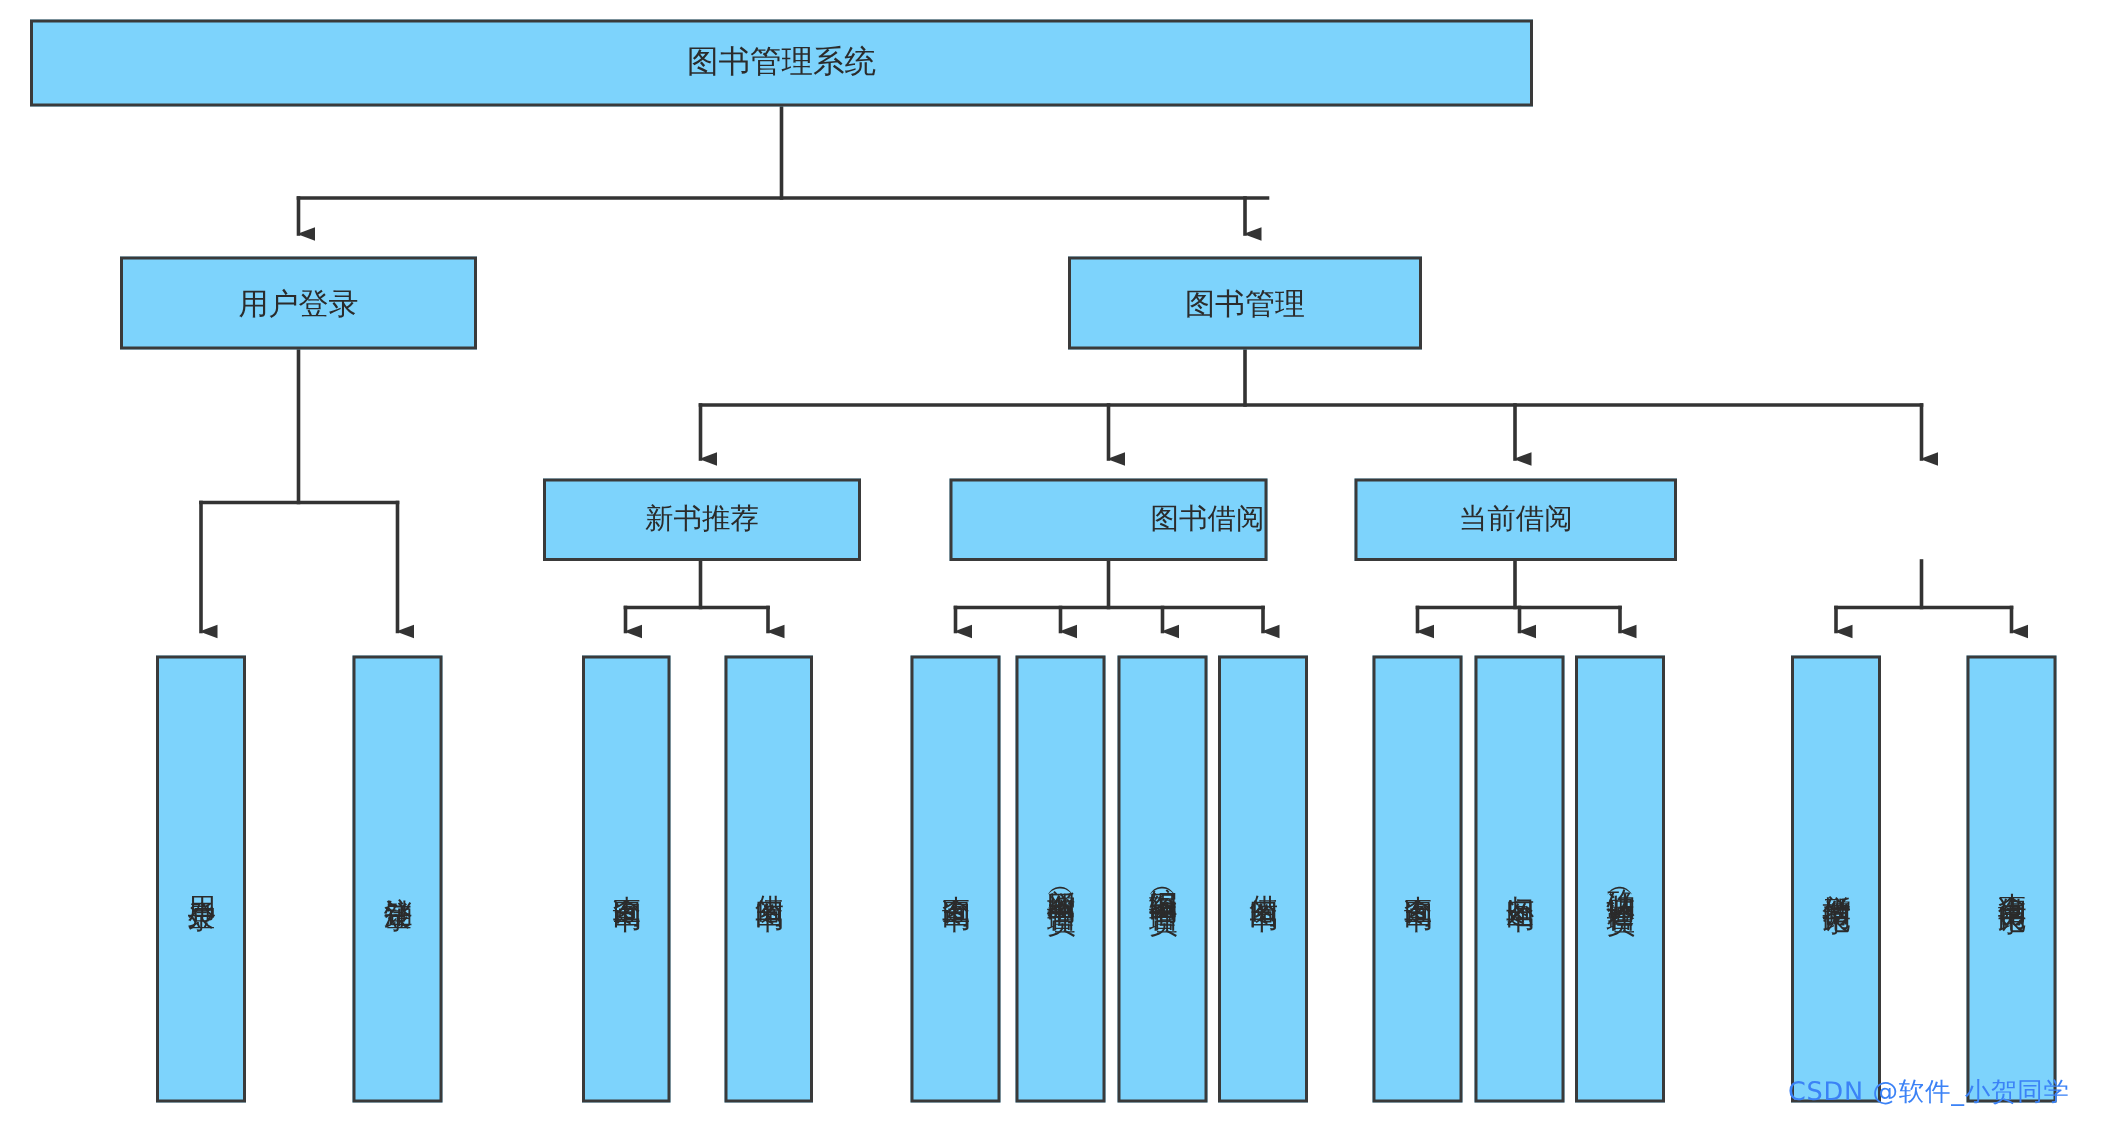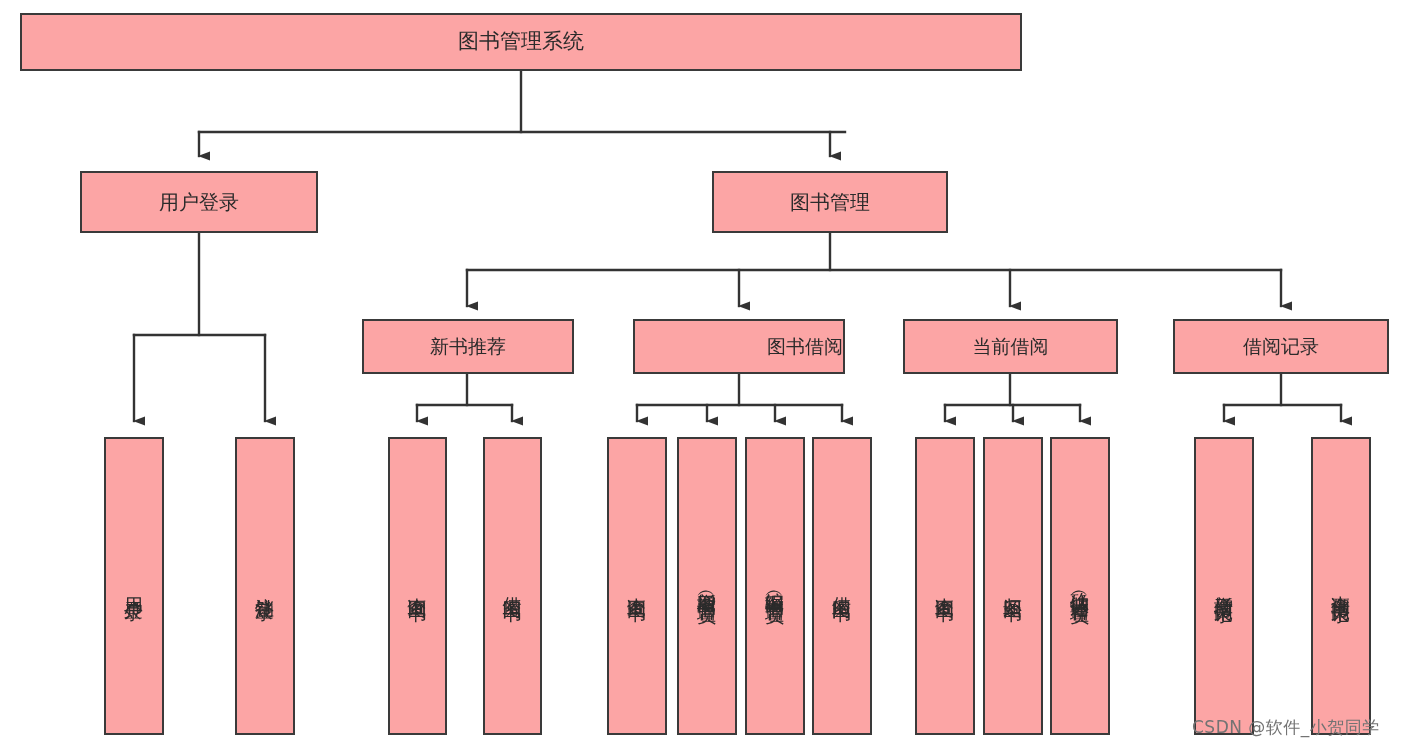--- a/index.html
+++ b/index.html
@@ -22,21 +22,21 @@
     position: absolute;
     left: 0;
     top: 0;
     width: 1405px;
     height: 747px;
     pointer-events: none;
   }
   .node {
     position: absolute;
     box-sizing: border-box;
-    background: #fca5a5;
+    background: #7dd3fc;
     border: 2.2px solid #3a3a3a;
     display: flex;
     align-items: center;
     justify-content: center;
     color: #2b2b2b;
   }
   .node .label {
     display: block;
     text-align: center;
     line-height: 1.12;
@@ -54,21 +54,21 @@
     text-orientation: upright;
     font-size: 19px;
     letter-spacing: 2px;
     line-height: 1.0;
     white-space: normal;
     max-height: 100%;
   }
   .watermark {
     position: absolute;
     font-size: 17px;
-    color: #737373;
+    color: #3b82f6;
     white-space: nowrap;
     letter-spacing: 0.5px;
     font-family: "DejaVu Sans", "Liberation Sans", sans-serif;
   }
 </style>
 </head>
 <body>
 
 <div id="canvas">
 
@@ -137,23 +137,20 @@
 
   <div class="node level3" style="left:362px; top:319px; width:212px; height:55px;">
     <span class="label">新书推荐</span>
   </div>
   <div class="node level3" style="left:633px; top:319px; width:212px; height:55px;justify-content:flex-end;">
     <span class="label">图书借阅</span>
   </div>
   <div class="node level3" style="left:903px; top:319px; width:215px; height:55px;">
     <span class="label">当前借阅</span>
   </div>
-  <div class="node level3" style="left:1173px; top:319px; width:216px; height:55px;">
-    <span class="label">借阅记录</span>
-  </div>
 
   <div class="node leaf" style="left:104px; top:437px; width:60px; height:298px;">
     <span class="label">用户登录</span>
   </div>
   <div class="node leaf" style="left:235px; top:437px; width:60px; height:298px;">
     <span class="label">注销登录</span>
   </div>
 
   <div class="node leaf" style="left:388px; top:437px; width:59px; height:298px;">
     <span class="label">查询图书</span>

